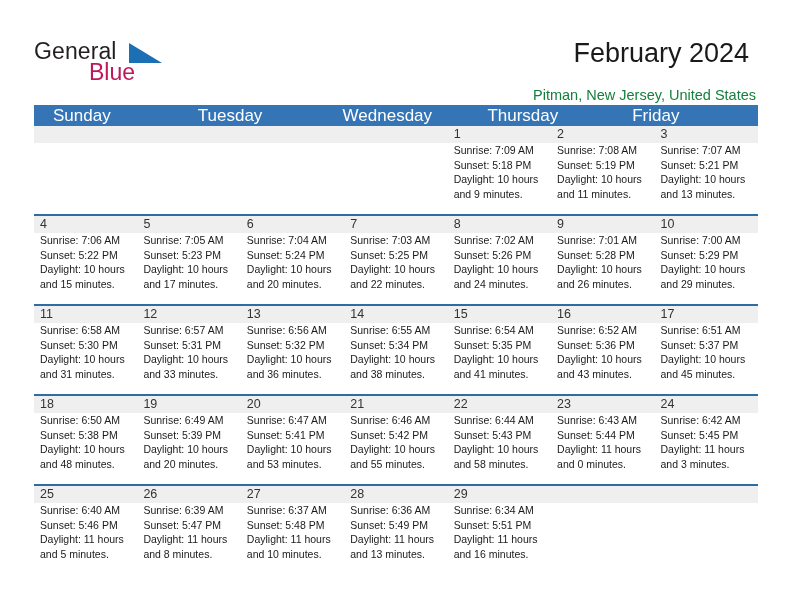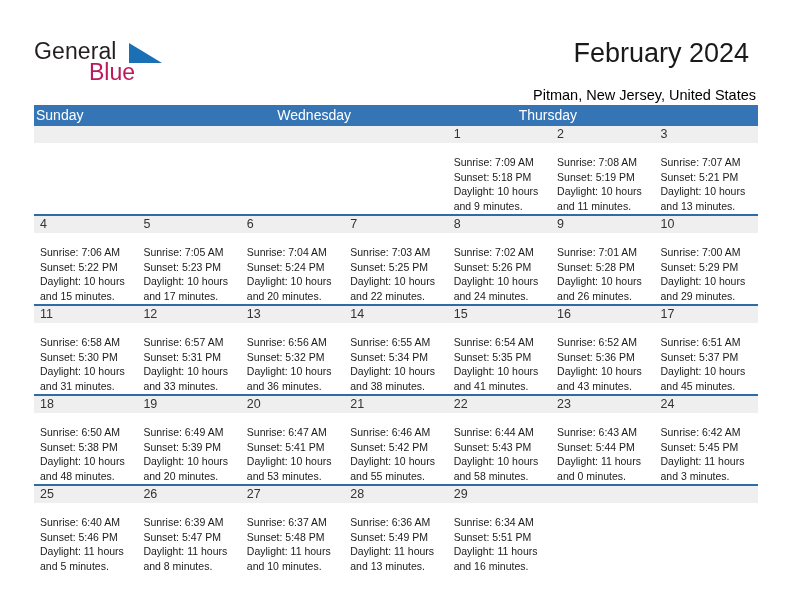--- a/index.html
+++ b/index.html
@@ -75,21 +75,21 @@
   .cal-title {
     font-size: 27px;
     color: #1a1a1a;
     line-height: 32px;
     white-space: nowrap;
     font-weight: normal;
     margin: 7px;
   }
   .cal-subtitle {
     font-size: 14.5px;
-    color: #000000;
+    color: #15803d;
     line-height: 20px;
     margin-top: 16px;
     white-space: nowrap;
   }
 
   
   .calendar {
     position: absolute;
     left: 34px;
     top: 105px;
@@ -97,23 +97,23 @@
   }
 
   .weekday-row {
     display: flex;
     background: #3575b5;
     height: 21px;
   }
   .weekday {
     flex: 1 1 0;
     color: #ffffff;
-    font-size: 14px;
+    font-size: 17px;
     line-height: 21px;
-    padding-left: 2px;
+    padding-left: 19px;
     box-sizing: border-box;
     overflow: hidden;
     white-space: nowrap;
   }
 
   .week {
     position: relative;
     border-top: 2px solid #2e6da4;
   }
   .week:first-of-type {
@@ -141,21 +141,21 @@
     position: relative;
     height: 17px;
     line-height: 17px;
     padding-left: 6px;
     font-size: 12.5px;
     color: #333333;
     z-index: 2;
   }
   .day-lines {
     padding-left: 6px;
-    padding-top: 12px;
+    padding-top: 0;
     font-size: 10.5px;
     line-height: 14.6px;
     color: #1a1a1a;
   }
   .day-line {
     white-space: nowrap;
   }
   .day-cell.empty .daynum-band {
     background: #efefef;
   }
@@ -176,22 +176,24 @@
     <div class="title-block">
       <h1 class="cal-title">February 2024</h1>
       <div class="cal-subtitle">Pitman, New Jersey, United States</div>
     </div>
 
   </div>
 
   <div class="calendar">
     <div class="weekday-row">
         <div class="weekday">Sunday</div>
+        <div class="weekday">Tuesday</div>
         <div class="weekday">Wednesday</div>
         <div class="weekday">Thursday</div>
+        <div class="weekday">Friday</div>
       </div>
     <div class="weeks">
         <div class="week">
           <div class="week-inner">
             <div class="day-cell empty">
               <div class="daynum-band"></div>
               <div class="day-number"></div>
               <div class="day-lines"></div>
             </div>
             <div class="day-cell empty">

